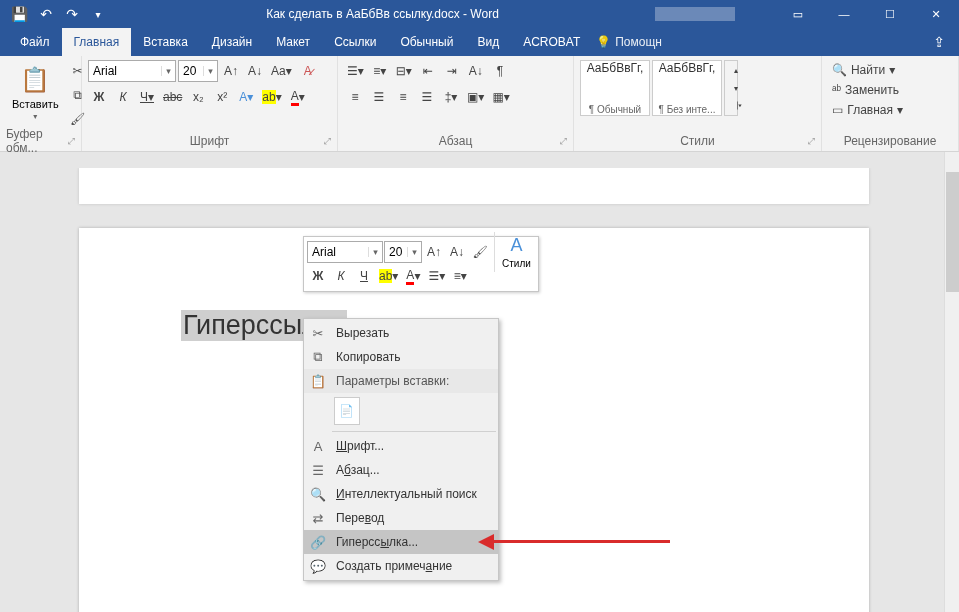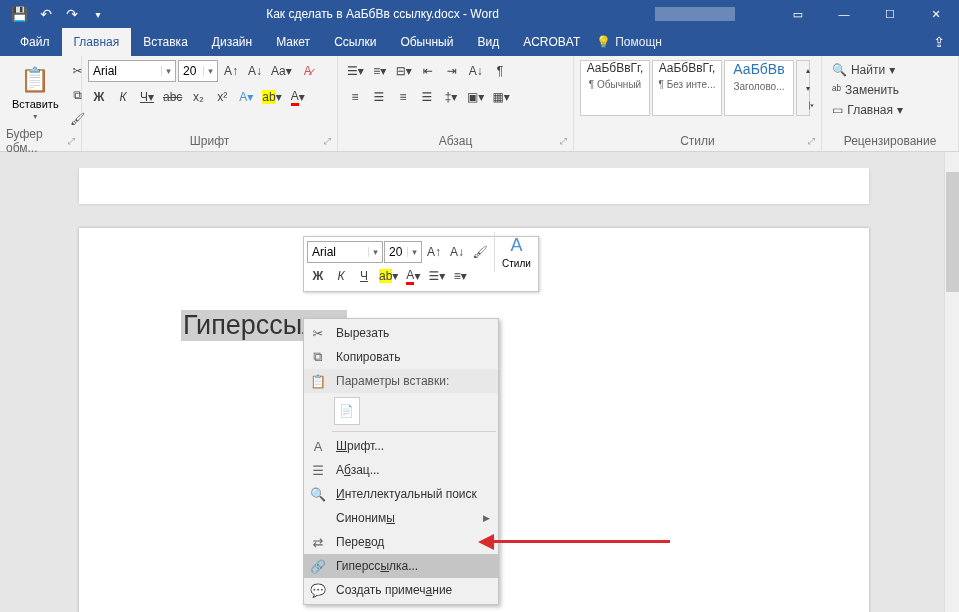--- a/index.html
+++ b/index.html
@@ -18,21 +18,21 @@
 .group{border-right:1px solid #e1e1e1;padding:4px 6px 2px;display:flex;flex-direction:column;position:relative}
 .group-label{text-align:left;font-size:11px;color:#666;height:16px;display:flex;align-items:center;justify-content:center;position:relative}
 .group-label .dlg{position:absolute;right:0;font-size:9px;color:#888}
 .group-body{flex:1;display:flex;align-items:flex-start;gap:2px}
 .rbtn{height:22px;min-width:22px;display:flex;align-items:center;justify-content:center;border:1px solid transparent;padding:0 2px;color:#444}
 .bigbtn{display:flex;flex-direction:column;align-items:center;gap:2px;padding:4px 6px}
 .bigbtn .ico{width:32px;height:32px;display:flex;align-items:center;justify-content:center;font-size:24px}
 .combo{height:22px;border:1px solid #ababab;background:#fff;display:flex;align-items:center;font-size:12px}
 .combo input{border:none;outline:none;height:20px;padding:0 4px;width:60px;font-size:12px}
 .combo .dd{width:14px;text-align:center;color:#666;font-size:9px;border-left:1px solid #ddd}
-.stylebox{width:70px;height:56px;border:1px solid #ccc;background:#fff;display:flex;flex-direction:column;align-items:center;justify-content:flex-start;font-size:11px}
+.stylebox{width:70px;height:56px;border:1px solid #ccc;background:#fff;display:flex;flex-direction:column;align-items:center;justify-content:space-between;font-size:11px}
 .stylebox .prev{font-size:12px;color:#333}
 .stylebox .nm{font-size:10px;color:#666;margin-top:4px;white-space:nowrap;overflow:hidden;width:100%;text-align:center}
 .editing-item{display:flex;align-items:center;gap:4px;height:20px;font-size:12px;color:#444;padding:0 4px}
 .workspace{position:absolute;top:168px;left:0;right:15px;bottom:0;background:#e6e6e6;overflow:hidden}
 .page{position:absolute;left:79px;top:60px;width:790px;height:520px;background:#fff;box-shadow:0 0 3px rgba(0,0,0,.25)}
 .page-top-strip{position:absolute;left:79px;top:0;width:790px;height:36px;background:#fff;box-shadow:0 0 3px rgba(0,0,0,.15)}
 .seltext{position:absolute;left:102px;top:82px;font-family:Arial;font-size:27px;background:#cfcfcf;color:#333;padding:0 2px}
 .minitoolbar{position:absolute;left:303px;top:236px;background:#fff;border:1px solid #c6c6c6;box-shadow:1px 1px 3px rgba(0,0,0,.2);padding:3px}
 .mt-row{display:flex;align-items:center;gap:1px;height:24px}
 .mt-row .rbtn{height:22px}
@@ -172,24 +172,20 @@
   <div class="group" style="width:248px">
     <div class="group-body" style="gap:2px">
       <div class="stylebox">
           <div class="prev">АаБбВвГг,</div>
           <div class="nm">¶ Обычный</div>
         </div>
       <div class="stylebox">
           <div class="prev">АаБбВвГг,</div>
           <div class="nm">¶ Без инте...</div>
         </div>
-      <div class="stylebox">
-          <div class="prev" style="color:#2e74b5;font-size:14px">АаБбВв</div>
-          <div class="nm">Заголово...</div>
-        </div>
       <div style="display:flex;flex-direction:column;width:14px;border:1px solid #ccc">
         <div class="rbtn" style="height:18px;font-size:8px">▴</div>
         <div class="rbtn" style="height:18px;font-size:8px">▾</div>
         <div class="rbtn" style="height:18px;font-size:8px">⎹▾</div>
       </div>
     </div>
     <div class="group-label">
         <span>Стили</span>
         <span class="dlg">⤢</span>
       </div>
@@ -267,25 +263,20 @@
     </div>
   <div class="mi">
       <span class="ic">☰</span>
       <span>А<u class="acc">б</u>зац...</span>
     </div>
   <div class="mi">
       <span class="ic">🔍</span>
       <span><u class="acc">И</u>нтеллектуальный поиск</span>
     </div>
   <div class="mi">
-      <span class="ic"></span>
-      <span>Синоним<u class="acc">ы</u></span>
-      <span class="arrow">▶</span>
-    </div>
-  <div class="mi">
       <span class="ic">⇄</span>
       <span>Пере<u class="acc">в</u>од</span>
     </div>
   <div class="mi hover">
       <span class="ic">🔗</span>
       <span>Гиперсс<u class="acc">ы</u>лка...</span>
     </div>
   <div class="mi">
       <span class="ic">💬</span>
       <span>Создать примеч<u class="acc">а</u>ние</span>

